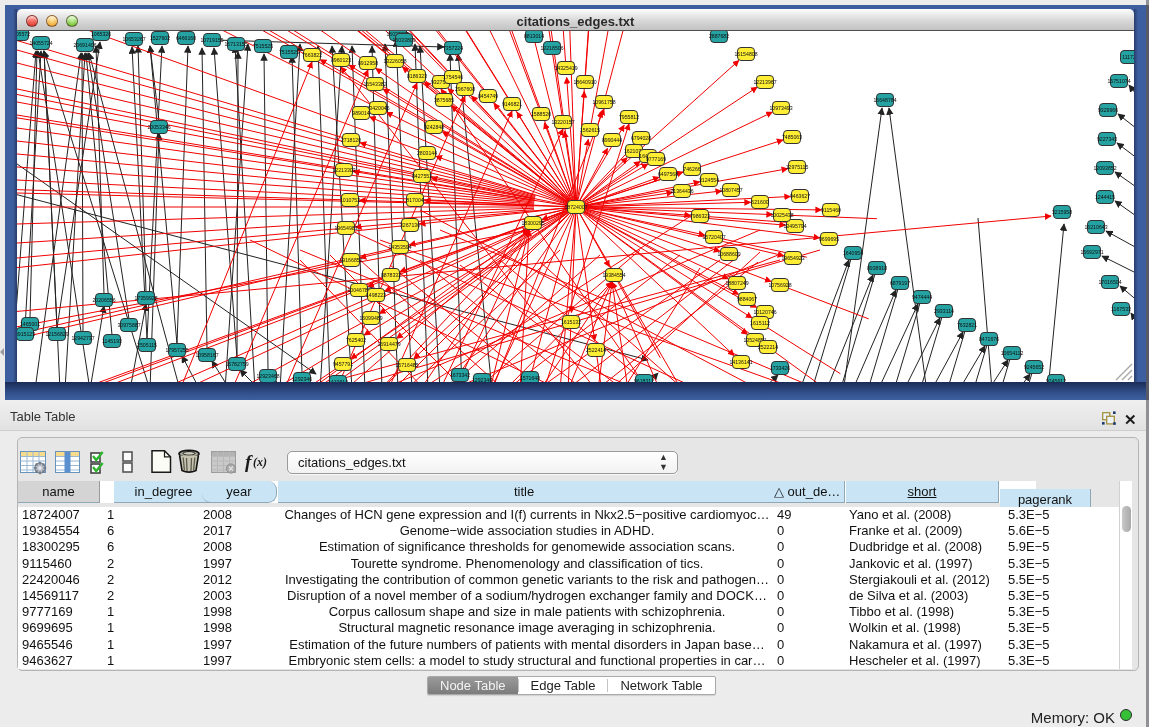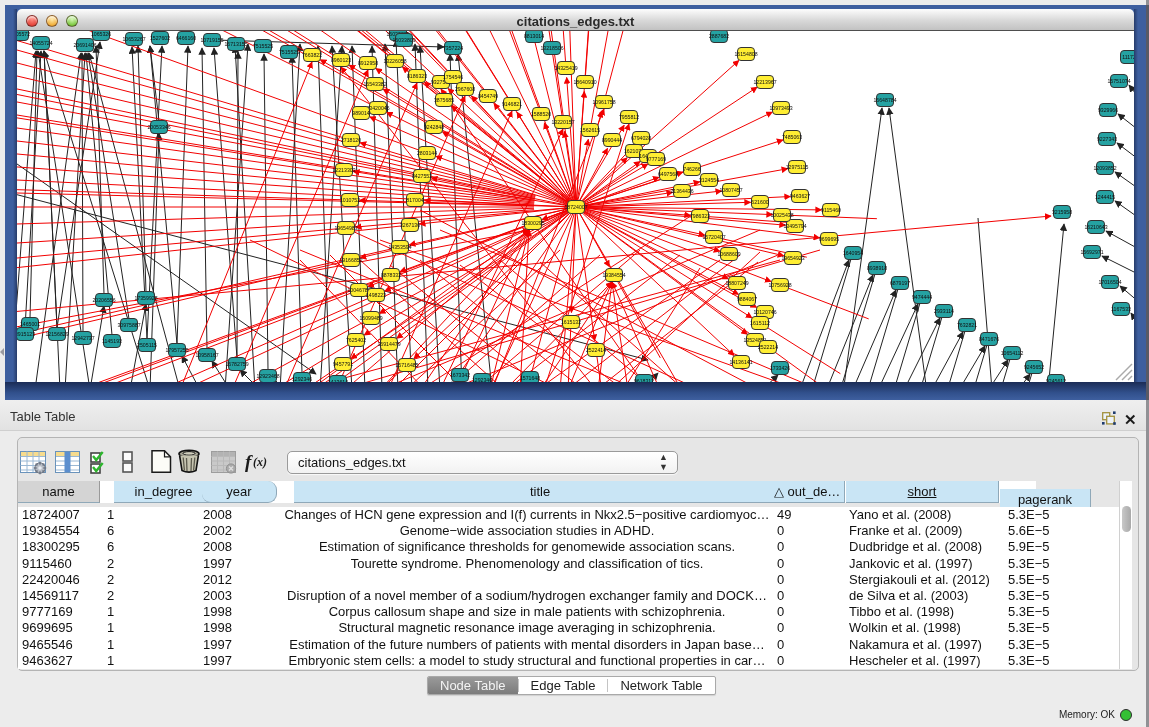--- a/index.html
+++ b/index.html
@@ -75,21 +75,21 @@
 
 #tabs { position:absolute; left:427px; top:676px; height:19px;
   border:1px solid #a9a9a9; border-radius:2px; background:#fff;
   font-size:13px; display:flex; overflow:hidden;
   box-shadow:0 1px 1px rgba(0,0,0,.12); }
 #tabs .tab { height:19px; line-height:18px; padding:0 12px; color:#222; }
 #tabs .sel { background:linear-gradient(#9a9a9a,#787878); color:#f4f4f4; }
 #tabs .sep { width:1px; background:#c4c4c4; margin:2px 0; }
 
 
-#status { position:absolute; right:34px; top:709px; font-size:10px; color:#222; }
+#status { position:absolute; right:34px; top:709px; font-size:15px; color:#222; }
 #memdot { position:absolute; left:1120px; top:709px; width:12px; height:12px;
   border-radius:50%; background:#35c035;
   border:1.5px solid #2d2d2d; }
 
 
 #topstrip { position:absolute; left:0; top:0; width:1149px; height:5px; background:#ececec; }
 #rightstrip { position:absolute; left:1146px; top:0; width:3px; height:727px; background:#919195; }
 #rightstrip2 { position:absolute; left:1146px; top:5px; width:3px; height:395px; background:#585a66; }
 .panarrow { position:absolute; left:0px; top:348px; width:0; height:0;
   border-top:4px solid transparent; border-bottom:4px solid transparent;
@@ -1048,39 +1048,39 @@
       <text x="236" y="16.5" font-size="12" font-style="italic" font-weight="bold" font-family="Liberation Serif, serif" fill="#1a1a1a">(x)</text>
       </svg>
   </div>
   <div id="dropdown">citations_edges.txt
     <span class="arr">▲<br>▼</span>
   </div>
   <div id="thead">
     <span class="hc" style="left:0; width:82px; background:#d4d4d4; border-right-color:#9a9a9a;">name</span>
     <span class="hc" style="left:96px; width:100px;">in_degree</span>
     <span class="hc" style="left:184px; width:75px;border-radius:9px;">year</span>
-    <span class="hc" style="left:276px; width:493px;">title</span>
+    <span class="hc" style="left:260px; width:493px;">title</span>
     <span class="hc" style="left:752px; width:75px; text-align:left; padding-left:4px;">△ out_de…</span>
     <span class="hc" style="left:828px; width:153px;text-decoration:underline;">short</span>
     <span class="hc" style="left:982px; width:91px;margin-top:8px;">pagerank</span>
   </div>
   <div id="tbody">
 <div class="trow">
 <span class="c-name">18724007</span>
         <span class="c-ind">1</span>
         <span class="c-year">2008</span>
 <span class="c-title">Changes of HCN gene expression and I(f) currents in Nkx2.5−positive cardiomyoc…</span>
         <span class="c-out">49</span>
         <span class="c-short">Yano et al. (2008)</span>
 <span class="c-pr">5.3E−5</span>
       </div>
 <div class="trow">
 <span class="c-name">19384554</span>
         <span class="c-ind">6</span>
-        <span class="c-year">2002</span>
+        <span class="c-year">2017</span>
 <span class="c-title">Genome−wide association studies in ADHD.</span>
         <span class="c-out">0</span>
         <span class="c-short">Franke et al. (2009)</span>
 <span class="c-pr">5.6E−5</span>
       </div>
 <div class="trow">
 <span class="c-name">18300295</span>
         <span class="c-ind">6</span>
         <span class="c-year">2008</span>
 <span class="c-title">Estimation of significance thresholds for genomewide association scans.</span>
@@ -1094,20 +1094,21 @@
         <span class="c-year">1997</span>
 <span class="c-title">Tourette syndrome. Phenomenology and classification of tics.</span>
         <span class="c-out">0</span>
         <span class="c-short">Jankovic et al. (1997)</span>
 <span class="c-pr">5.3E−5</span>
       </div>
 <div class="trow">
 <span class="c-name">22420046</span>
         <span class="c-ind">2</span>
         <span class="c-year">2012</span>
+<span class="c-title">Investigating the contribution of common genetic variants to the risk and pathogen…</span>
         <span class="c-out">0</span>
         <span class="c-short">Stergiakouli et al. (2012)</span>
 <span class="c-pr">5.5E−5</span>
       </div>
 <div class="trow">
 <span class="c-name">14569117</span>
         <span class="c-ind">2</span>
         <span class="c-year">2003</span>
 <span class="c-title">Disruption of a novel member of a sodium/hydrogen exchanger family and DOCK…</span>
         <span class="c-out">0</span>

